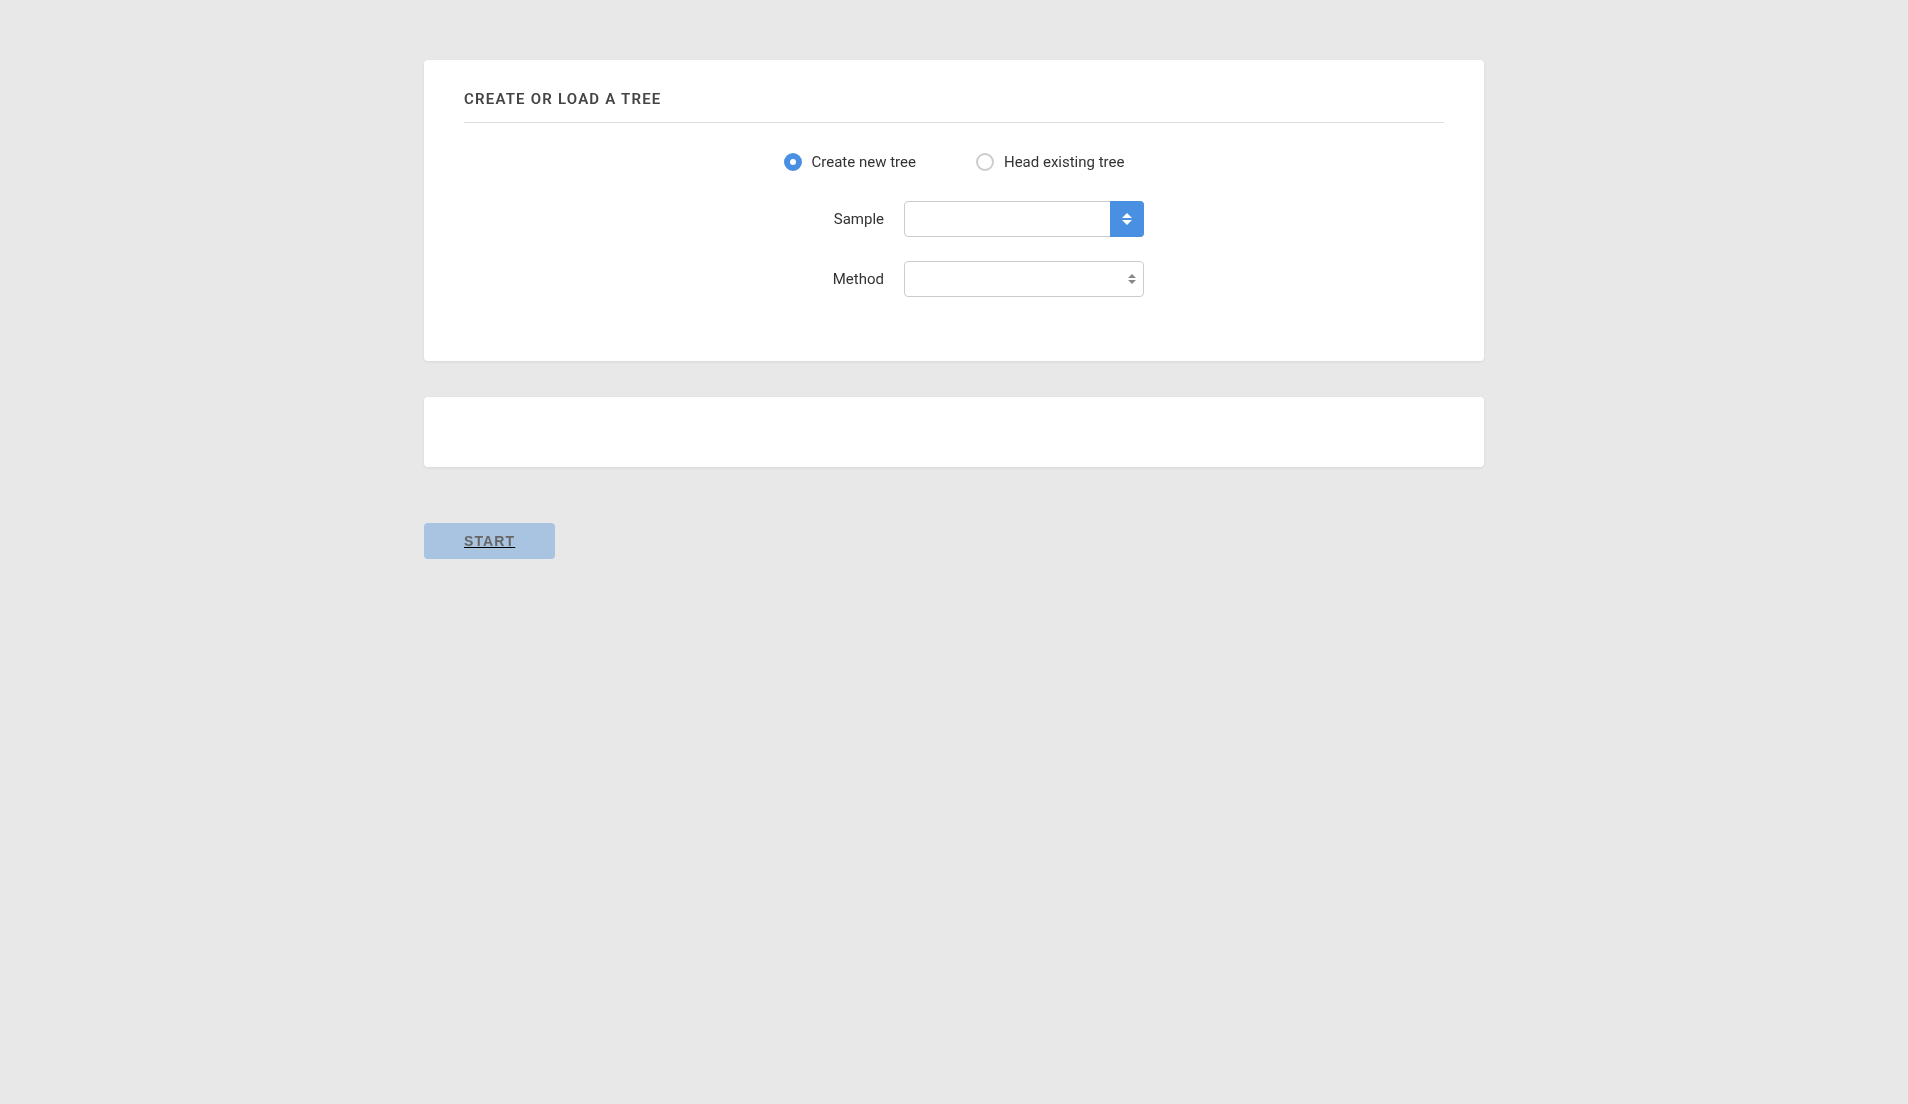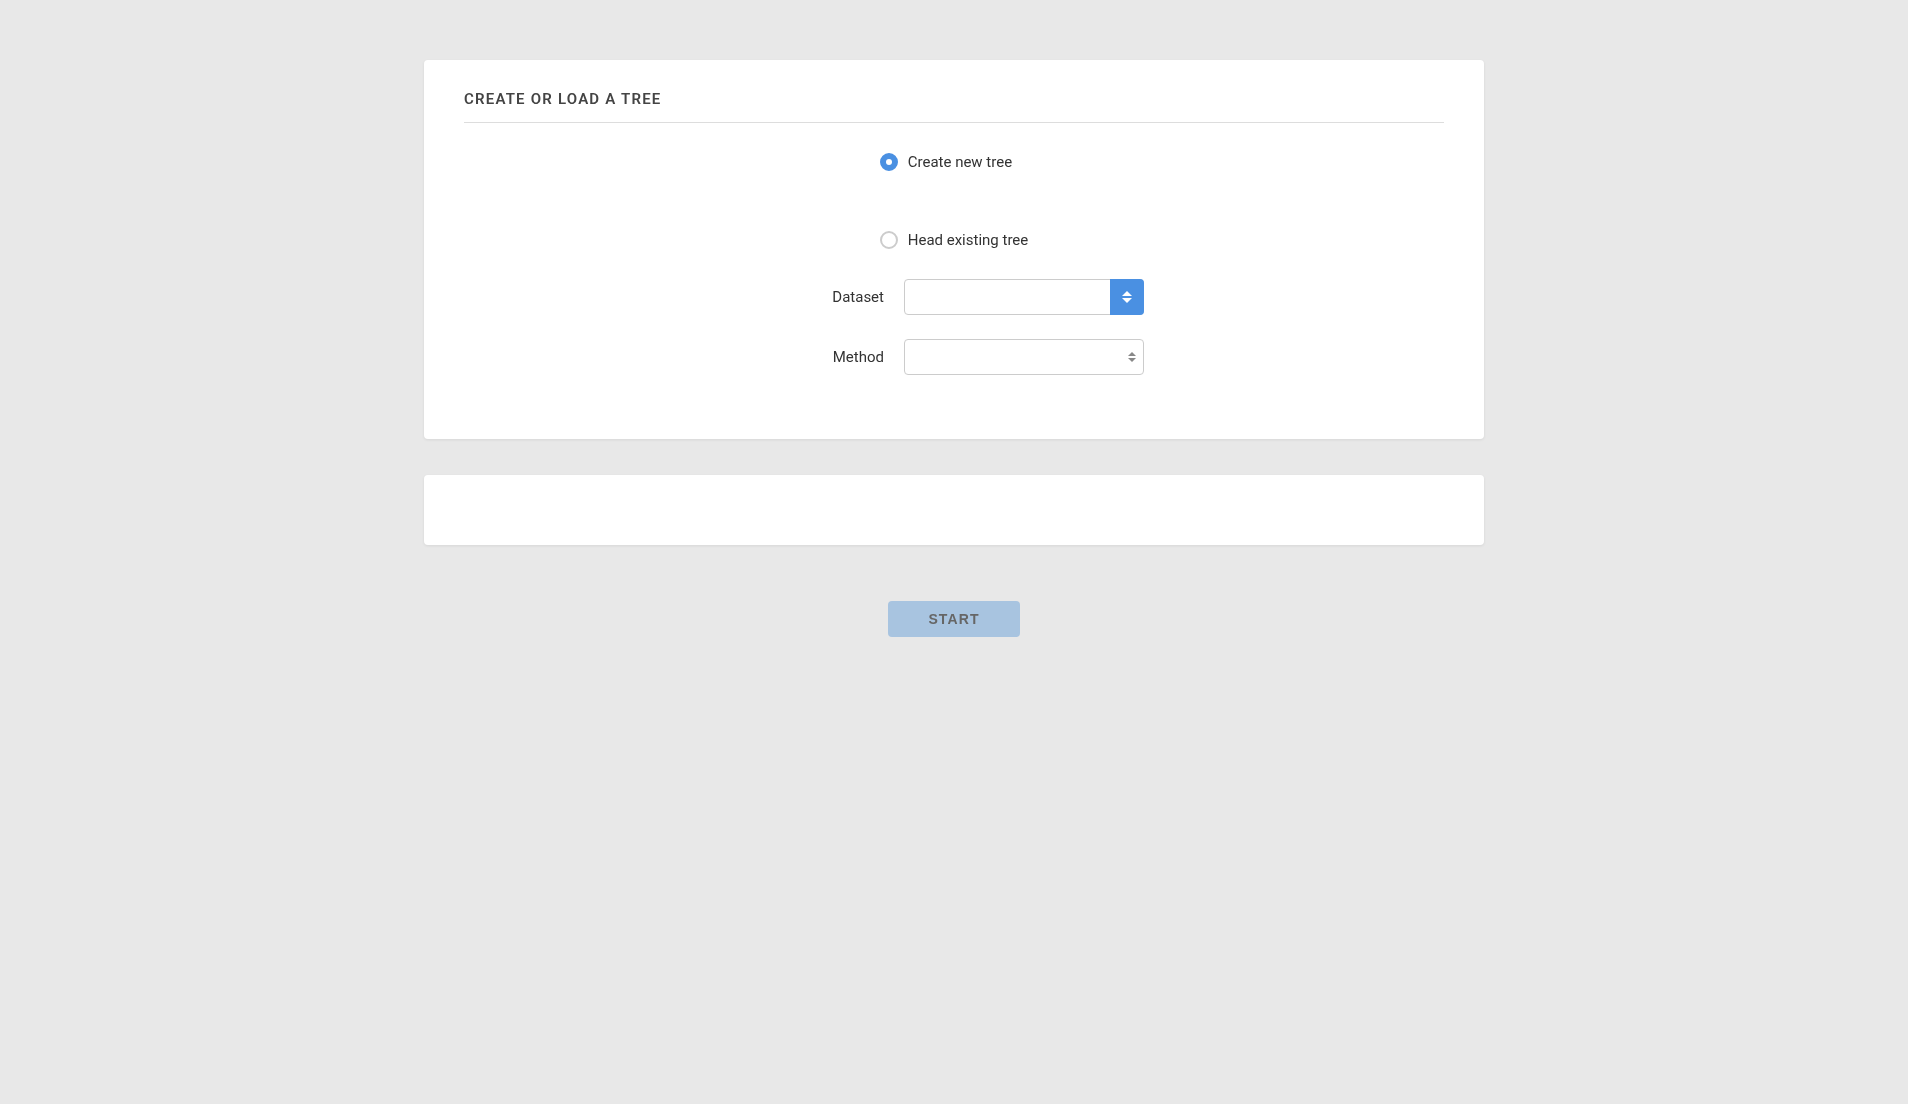--- a/index.html
+++ b/index.html
@@ -49,21 +49,20 @@
       display: flex;
       flex-direction: column;
       align-items: center;
     }
 
     .radio-group {
       display: flex;
       gap: 60px;
       margin-bottom: 30px;
       align-items: flex-start;
-      flex-direction: column;
     }
 
     .radio-option {
       display: flex;
       align-items: center;
       gap: 10px;
       cursor: pointer;
       font-size: 15px;
       color: #333;
     }
@@ -221,22 +220,22 @@
       border: 1px solid #ccc;
       border-radius: 4px;
       padding: 0 10px;
       font-size: 14px;
       color: #333;
       outline: none;
     }
 
     .start-btn-container {
       display: flex;
-      justify-content: center;
       margin-top: 20px;
+      text-decoration: underline;
     }
 
     .start-button {
       background: #a8c4e0;
       color: #666;
       border: none;
       border-radius: 4px;
       padding: 10px 40px;
       font-size: 14px;
       font-weight: 600;
@@ -261,21 +260,21 @@
           <input type="radio" name="tree-type" checked="" style="">
           <span>Create new tree</span>
         </label>
         <label class="radio-option">
           <input type="radio" name="tree-type" style="">
           <span>Head existing tree</span>
         </label>
       </div>
 
       <div class="field-row">
-        <label class="field-label">Dataset</label>
+        <label class="field-label">Sample</label>
         <div class="select-wrapper">
           <select class="select-field">
             <option value=""></option>
           </select>
           <button class="select-arrow-btn">
             <span class="arrow-up"></span>
             <span class="arrow-down"></span>
           </button>
         </div>
       </div>

